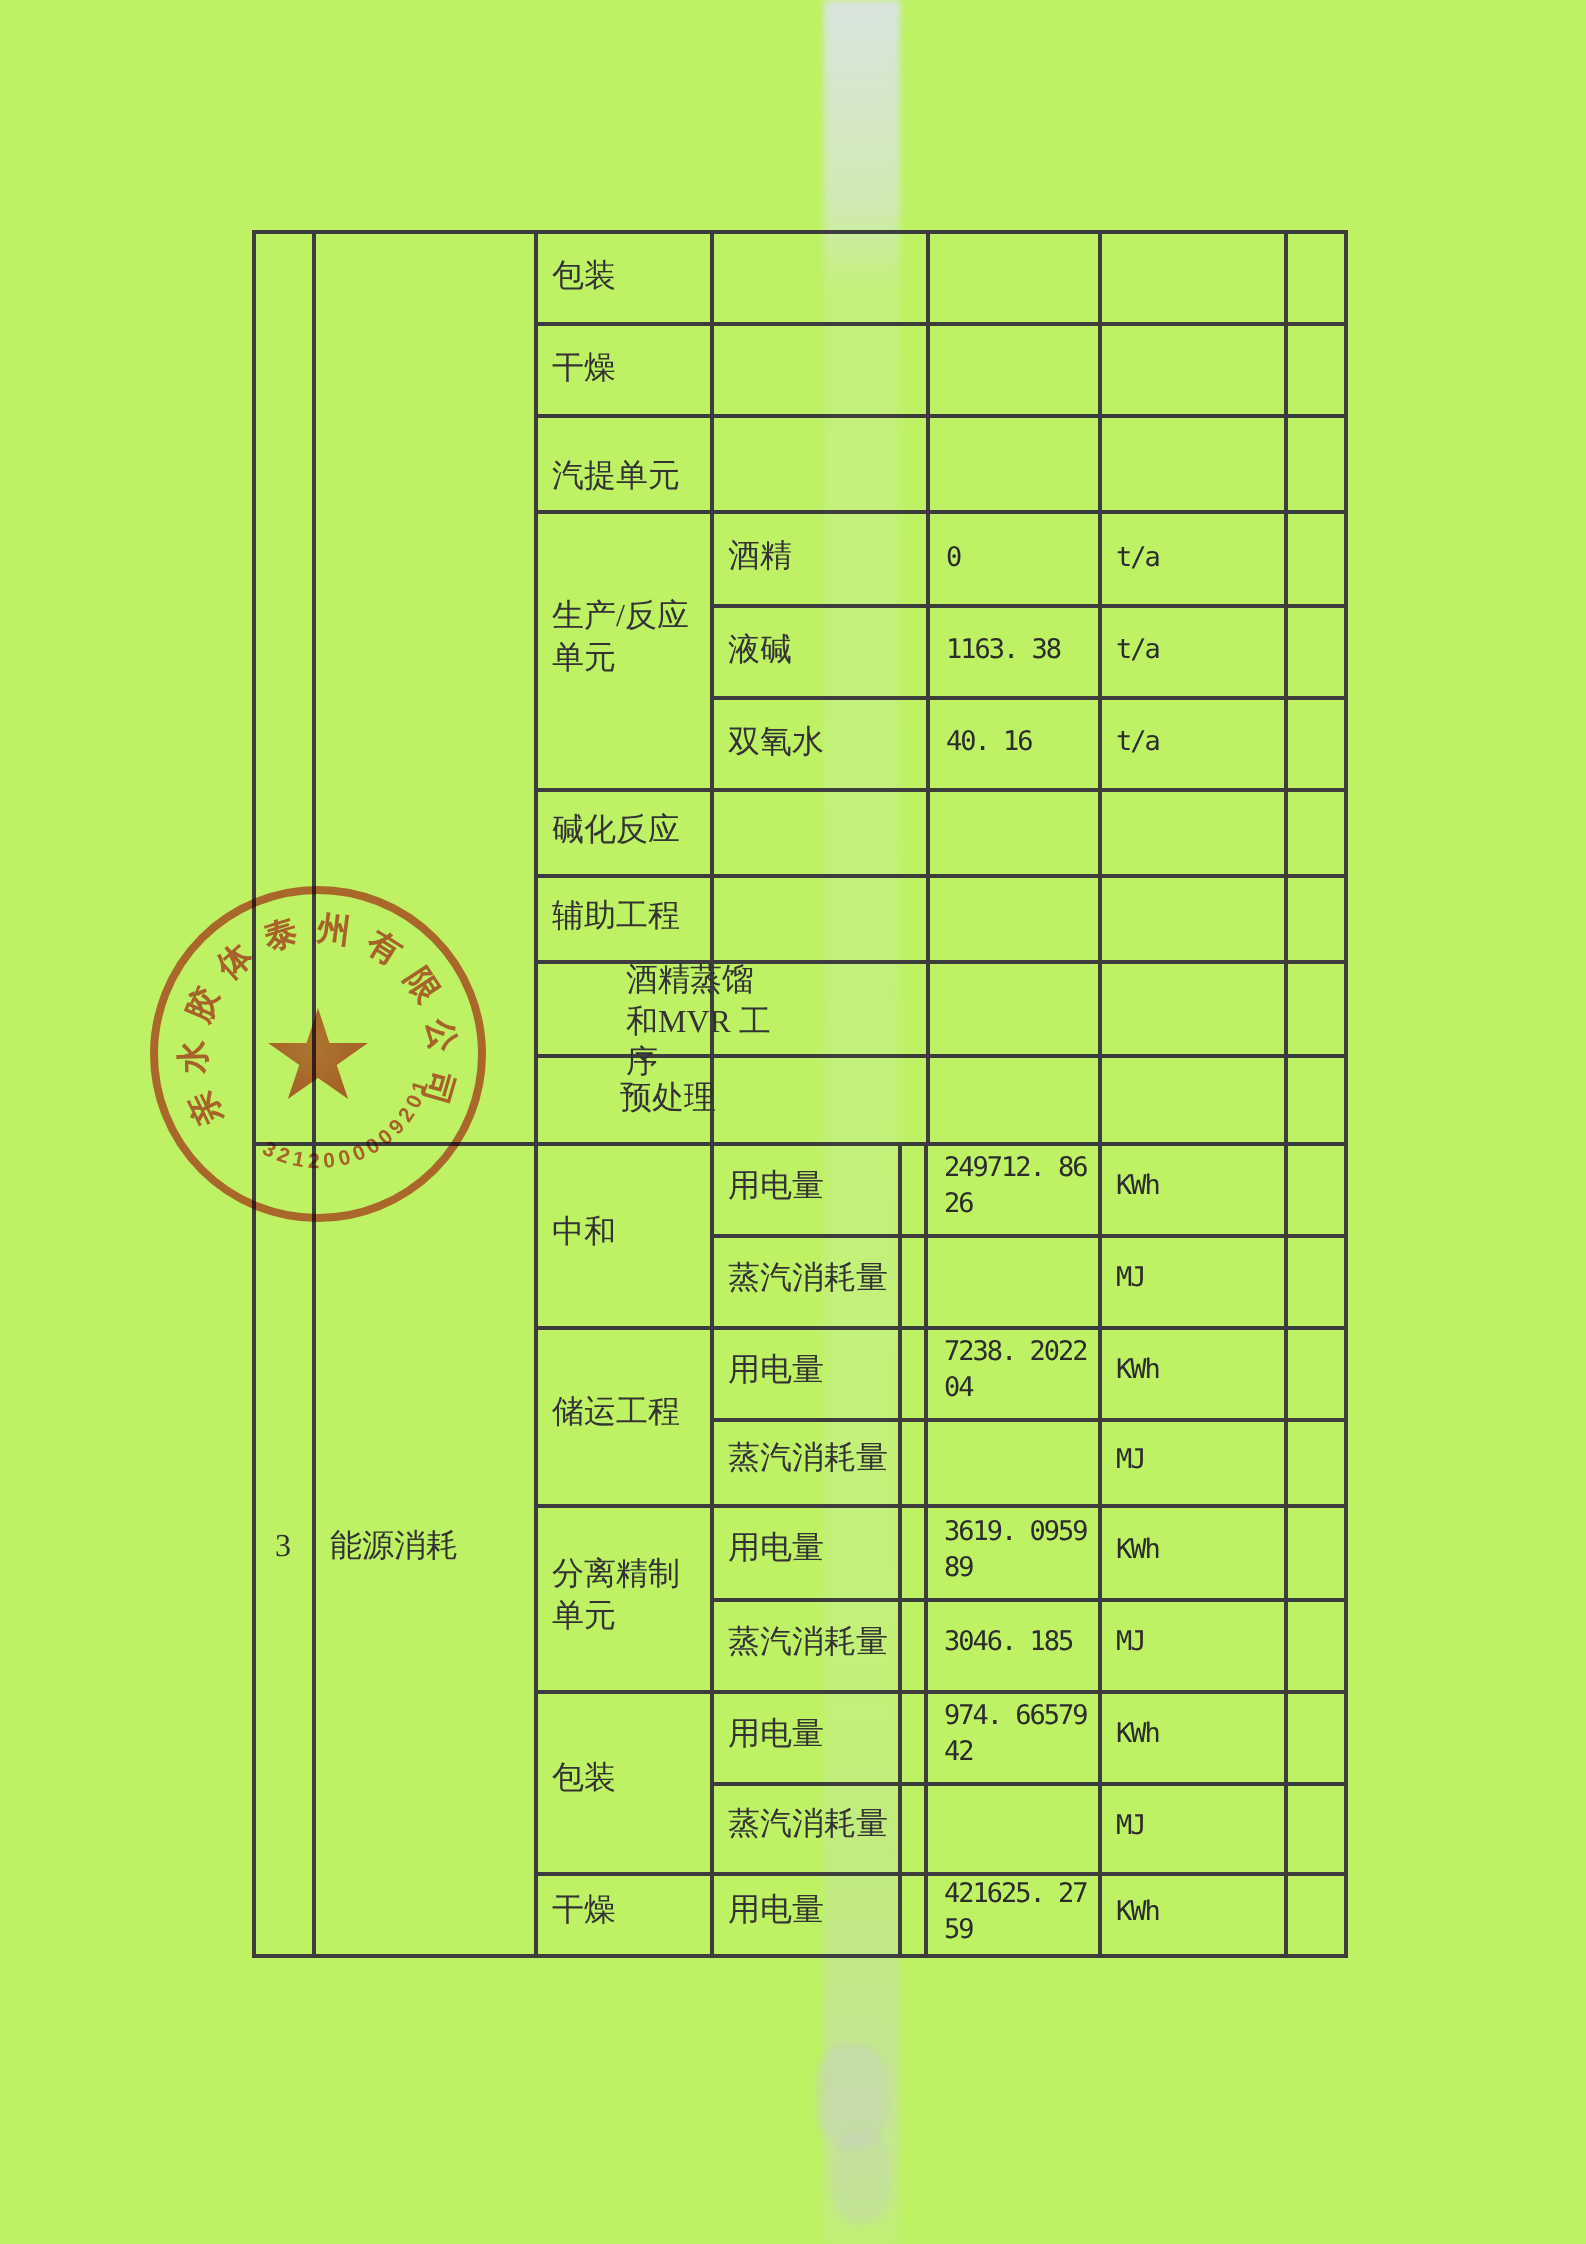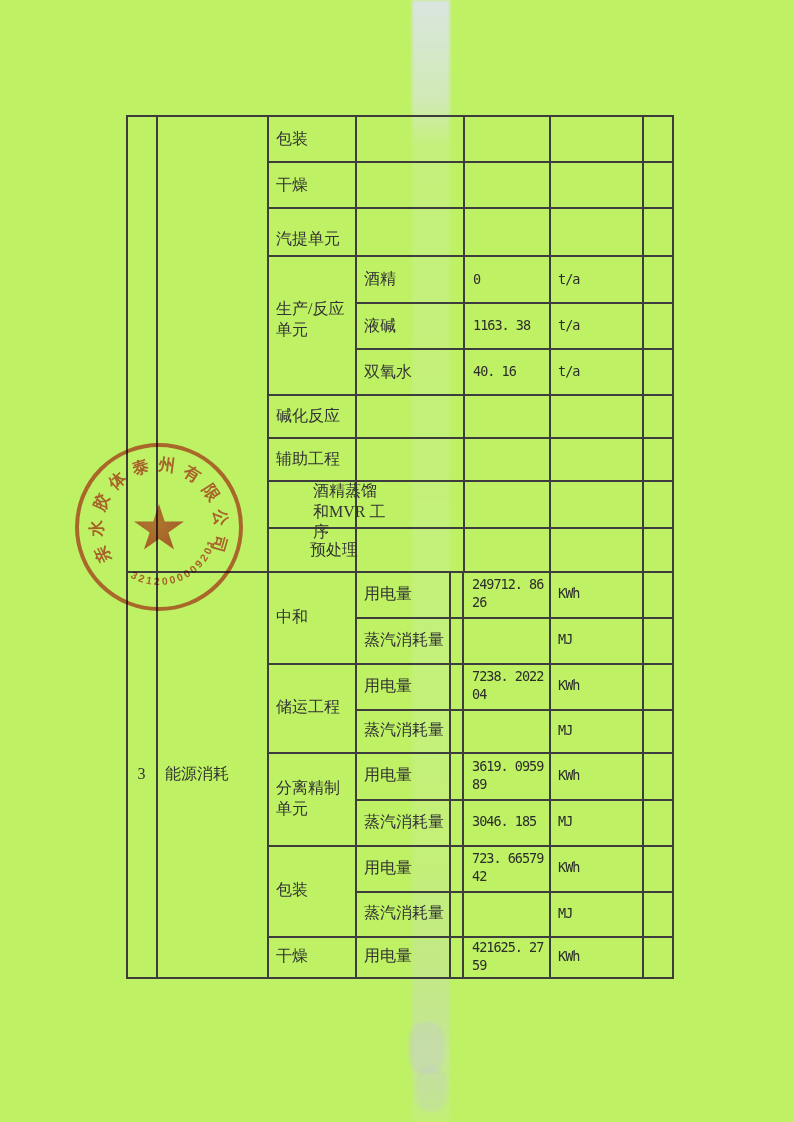--- a/index.html
+++ b/index.html
@@ -140,21 +140,21 @@
   <div class="cell" style="left:269px;top:754px;width:84px;height:89px;">分离精制单元</div>
   <div class="cell" style="left:357px;top:754px;width:90px;height:43px;">用电量</div>
   <div class="cell num" style="left:465px;top:754px;width:82px;height:43px;">3619. 095989</div>
   <div class="cell num" style="left:551px;top:754px;width:89px;height:43px;">KWh</div>
   <div class="cell" style="left:357px;top:801px;width:90px;height:42px;">蒸汽消耗量</div>
   <div class="cell num" style="left:465px;top:801px;width:82px;height:42px;">3046. 185</div>
   <div class="cell num" style="left:551px;top:801px;width:89px;height:42px;">MJ</div>
 
   <div class="cell" style="left:269px;top:847px;width:84px;height:87px;">包装</div>
   <div class="cell" style="left:357px;top:847px;width:90px;height:42px;">用电量</div>
-  <div class="cell num" style="left:465px;top:847px;width:82px;height:42px;">723. 6657942</div>
+  <div class="cell num" style="left:465px;top:847px;width:82px;height:42px;">974. 6657942</div>
   <div class="cell num" style="left:551px;top:847px;width:89px;height:42px;">KWh</div>
   <div class="cell" style="left:357px;top:893px;width:90px;height:41px;">蒸汽消耗量</div>
   <div class="cell num" style="left:465px;top:893px;width:82px;height:41px;"></div>
   <div class="cell num" style="left:551px;top:893px;width:89px;height:41px;">MJ</div>
 
   <div class="cell" style="left:269px;top:938px;width:84px;height:37px;">干燥</div>
   <div class="cell" style="left:357px;top:938px;width:90px;height:37px;">用电量</div>
   <div class="cell num" style="left:465px;top:938px;width:82px;height:37px;">421625. 2759</div>
   <div class="cell num" style="left:551px;top:938px;width:89px;height:37px;">KWh</div>
 

